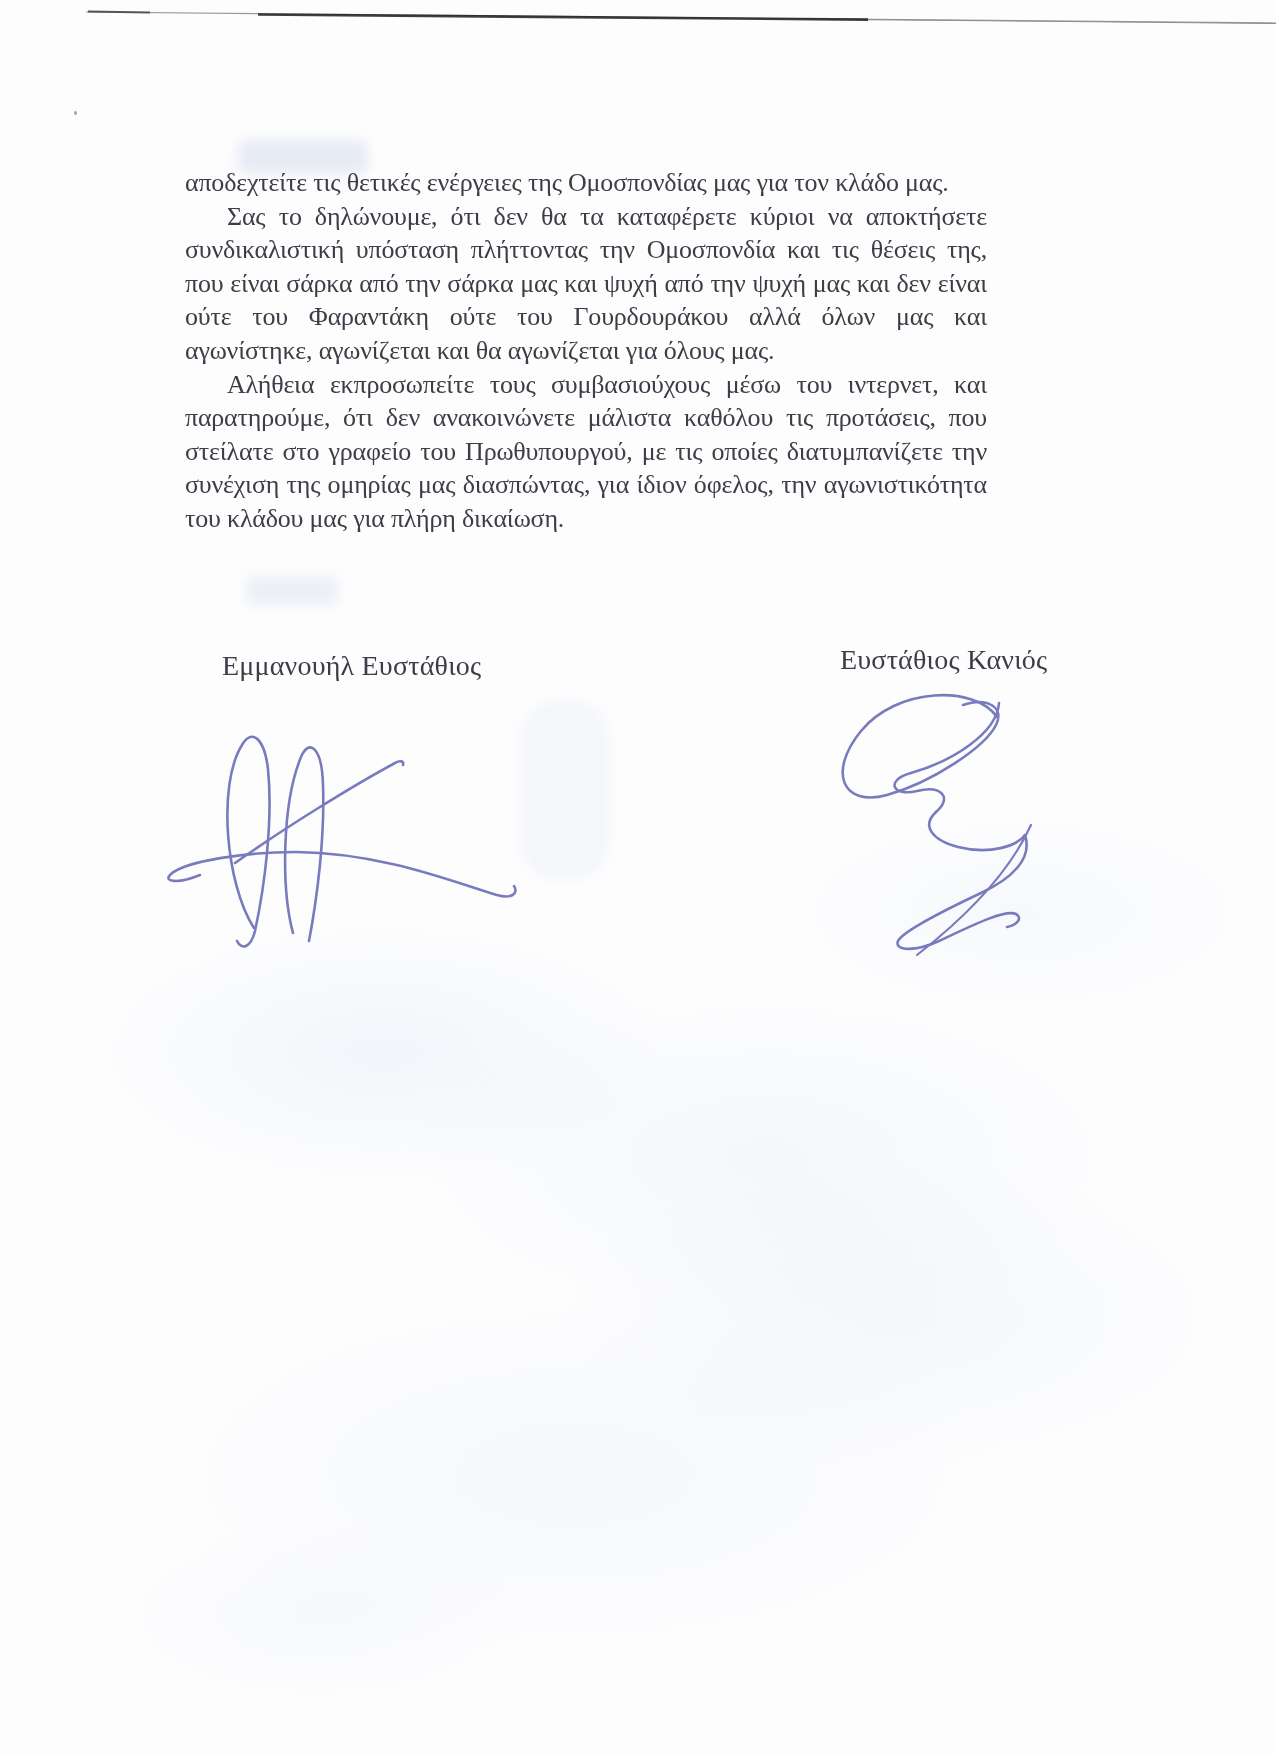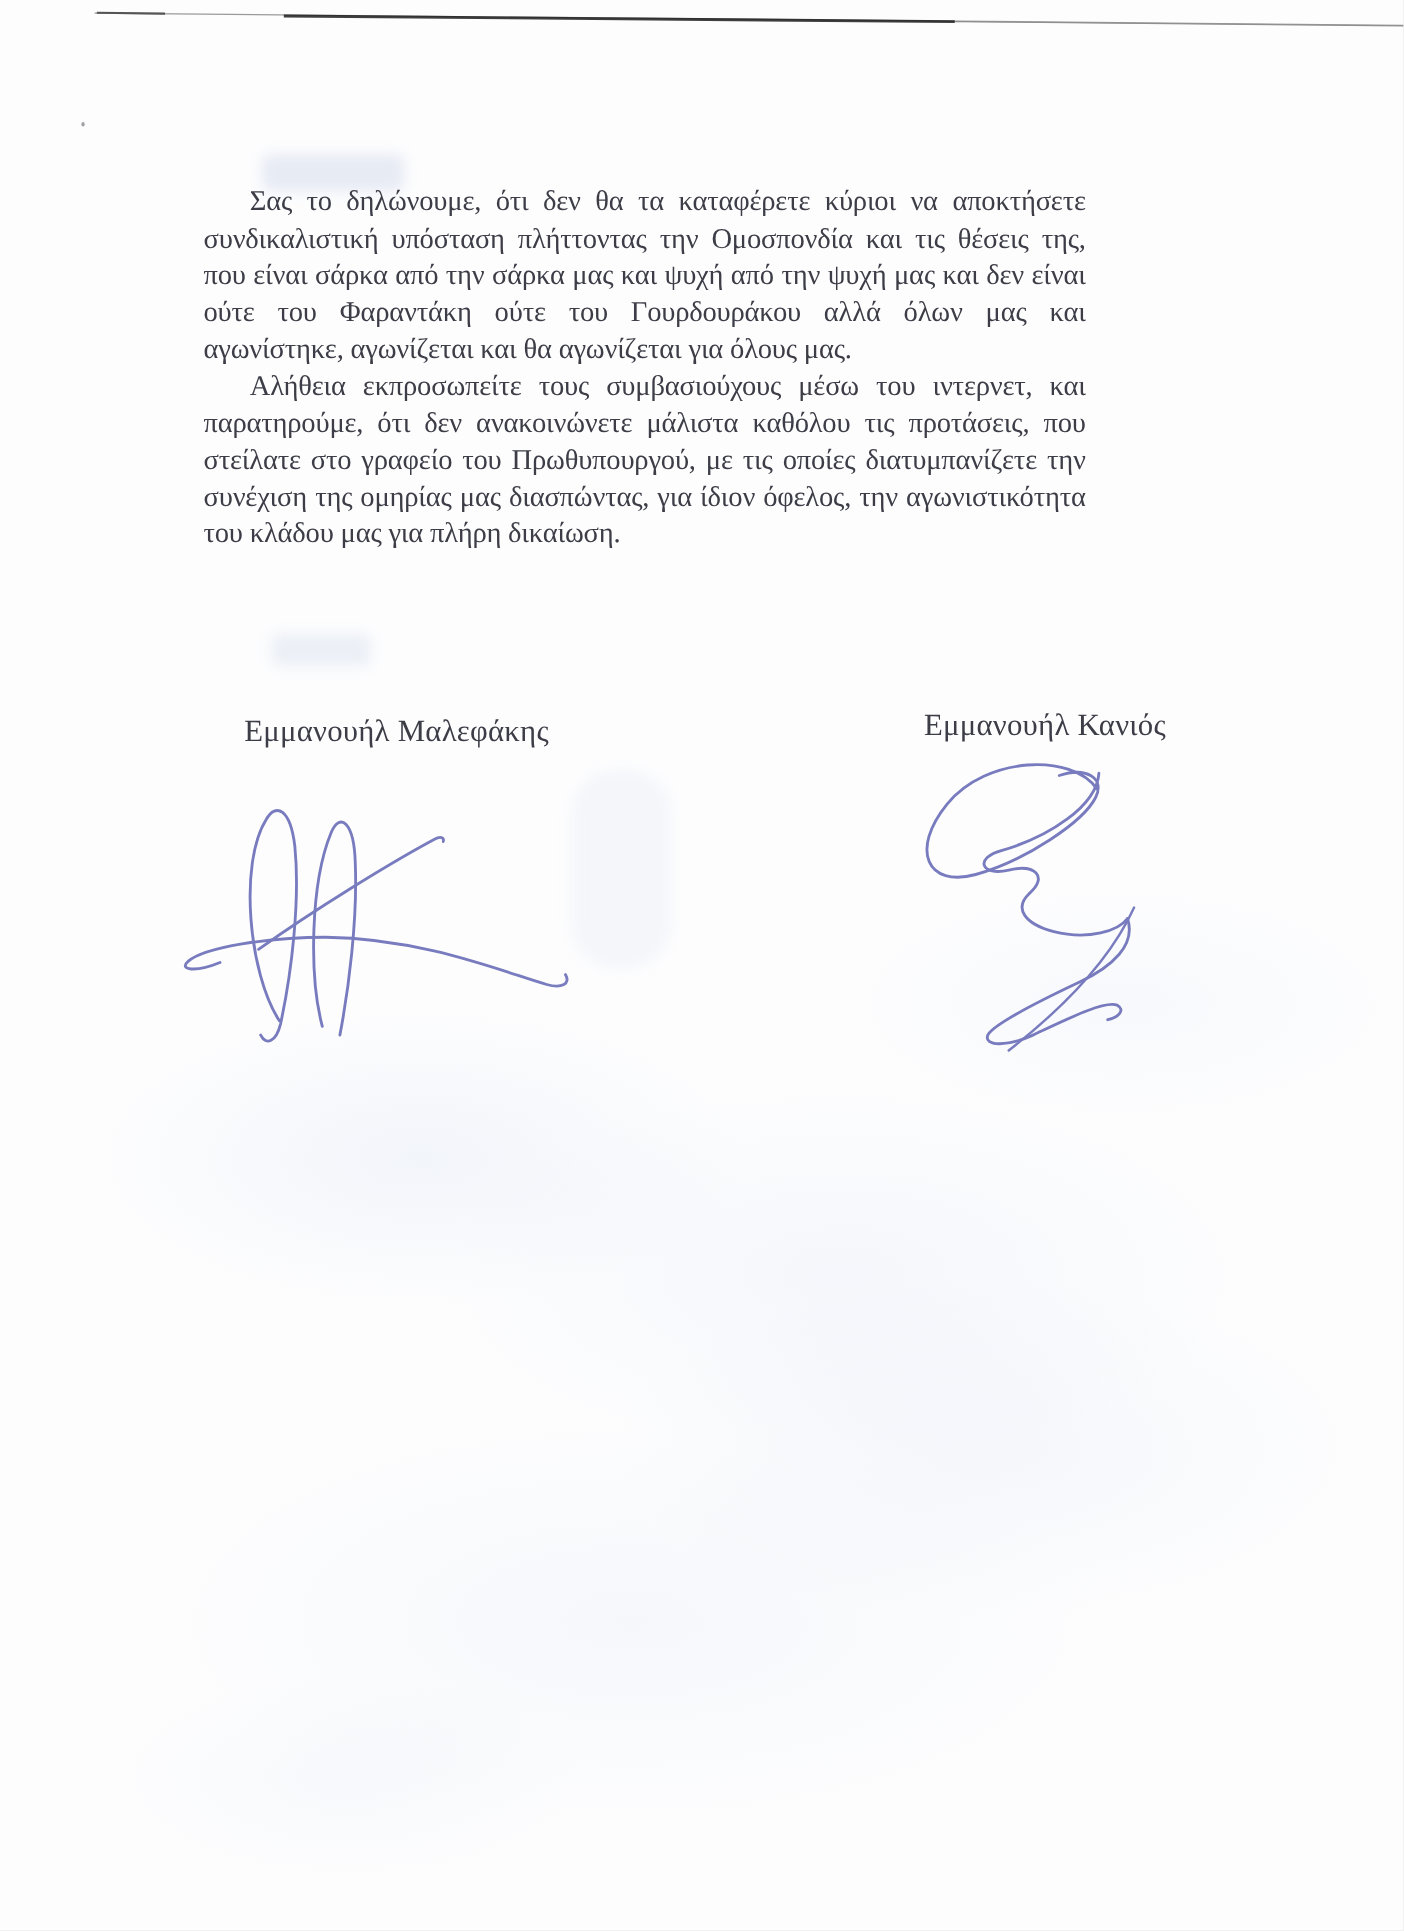--- a/index.html
+++ b/index.html
@@ -54,26 +54,27 @@
     <path d="M 258 14.5 L 868 19.6" stroke="#1d1d1d" stroke-width="2.6" fill="none" opacity=".85"></path>
     <path d="M 868 19.6 L 1276 23.5" stroke="#8f8f8f" stroke-width="1.1" fill="none"></path>
   </svg>
 
   <span class="speck"></span>
   <span class="ghost g1"></span>
   <span class="ghost g2"></span>
   <span class="ghost g3"></span>
 
   <div class="body-text">
+    <p>αποδεχτείτε τις θετικές ενέργειες της Ομοσπονδίας μας για τον κλάδο μας.</p>
     <p class="indent">Σας το δηλώνουμε, ότι δεν θα τα καταφέρετε κύριοι να αποκτήσετε συνδικαλιστική υπόσταση πλήττοντας την Ομοσπονδία και τις θέσεις της, που είναι σάρκα από την σάρκα μας και ψυχή από την ψυχή μας και δεν είναι ούτε του Φαραντάκη ούτε του Γουρδουράκου αλλά όλων μας και αγωνίστηκε, αγωνίζεται και θα αγωνίζεται για όλους μας.</p>
     <p class="indent">Αλήθεια εκπροσωπείτε τους συμβασιούχους μέσω του ιντερνετ, και παρατηρούμε, ότι δεν ανακοινώνετε μάλιστα καθόλου τις προτάσεις, που στείλατε στο γραφείο του Πρωθυπουργού, με τις οποίες διατυμπανίζετε την συνέχιση της ομηρίας μας διασπώντας, για ίδιον όφελος, την αγωνιστικότητα του κλάδου μας για πλήρη δικαίωση.</p>
   </div>
 
-  <div class="signatory left">Εμμανουήλ Μαλεφάκης</div>
-  <div class="signatory right">Εμμανουήλ Κανιός</div>
+  <div class="signatory left">Εμμανουήλ Ευστάθιος</div>
+  <div class="signatory right">Ευστάθιος Κανιός</div>
 
   <svg class="sig left" width="380" height="240" viewBox="0 0 380 240" xmlns="http://www.w3.org/2000/svg" aria-hidden="true">
     <g stroke="#6a6eb8" stroke-width="2.6" opacity="0.9">
       <path d="M 96 205 C 68 162 59 62 84 22 C 93 6 106 13 110 46 C 115 96 107 162 97 208 C 93 224 84 228 79 218"></path>
       <path d="M 135 210 C 123 165 124 80 143 34 C 151 15 164 24 165 62 C 167 114 159 176 151 218"></path>
       <path d="M 77 140 C 128 104 196 62 237 40 C 242 37 246 38 245 42"></path>
       <path d="M 42 152 C 20 161 4 159 13 151 C 28 138 87 129 138 129 C 226 130 298 160 339 172 C 353 176 361 171 356 163"></path>
     </g>
   </svg>
 

